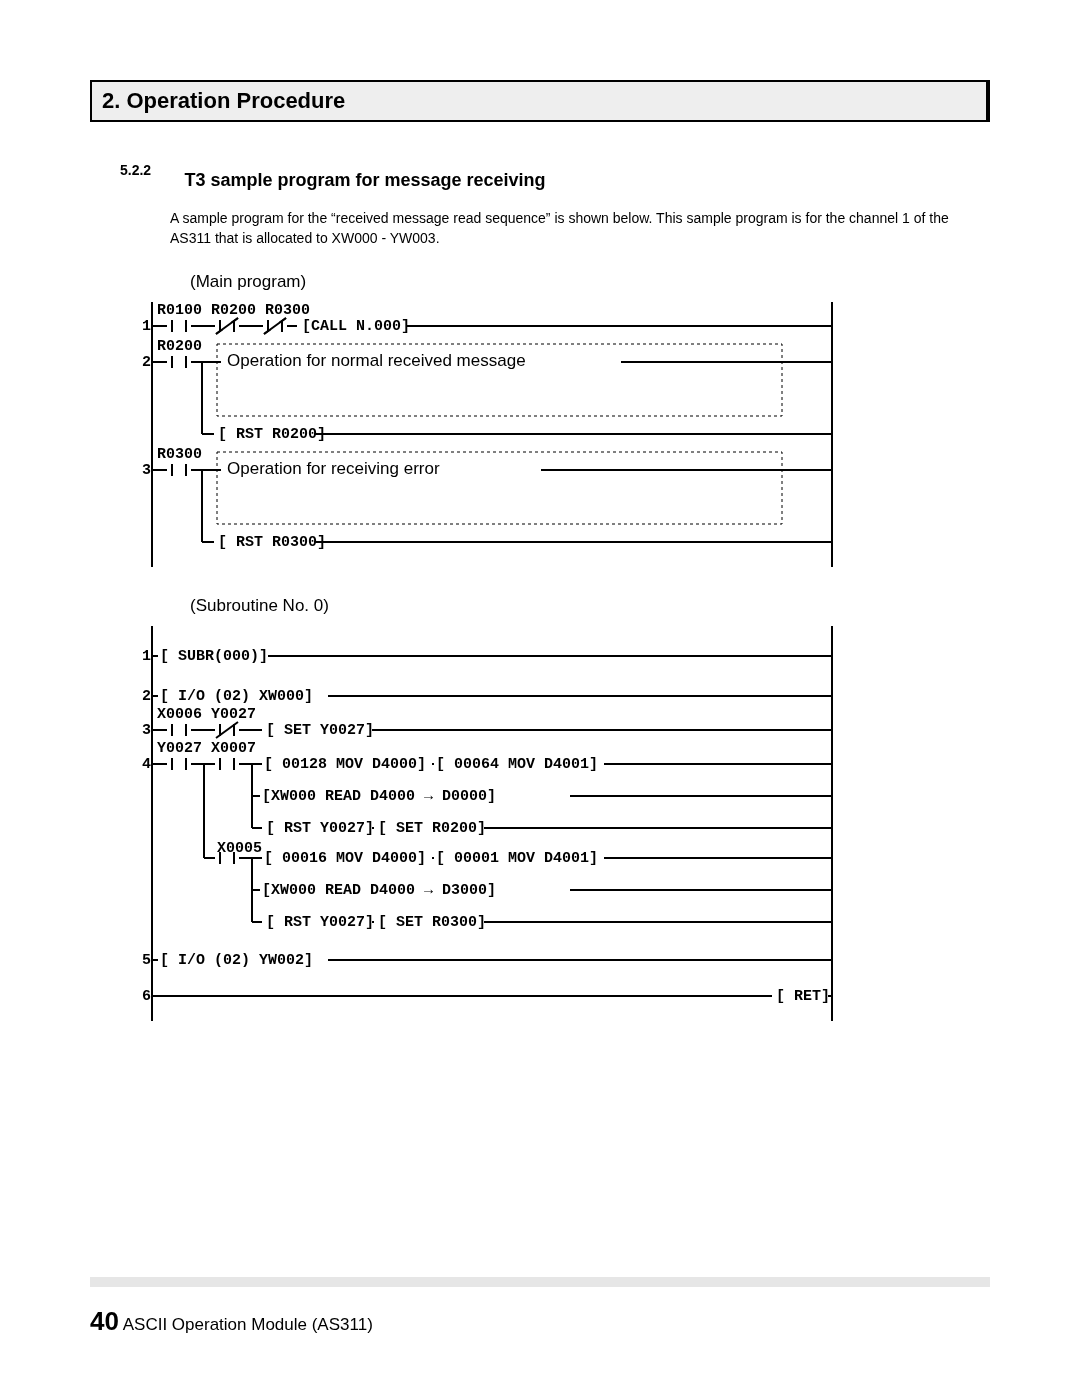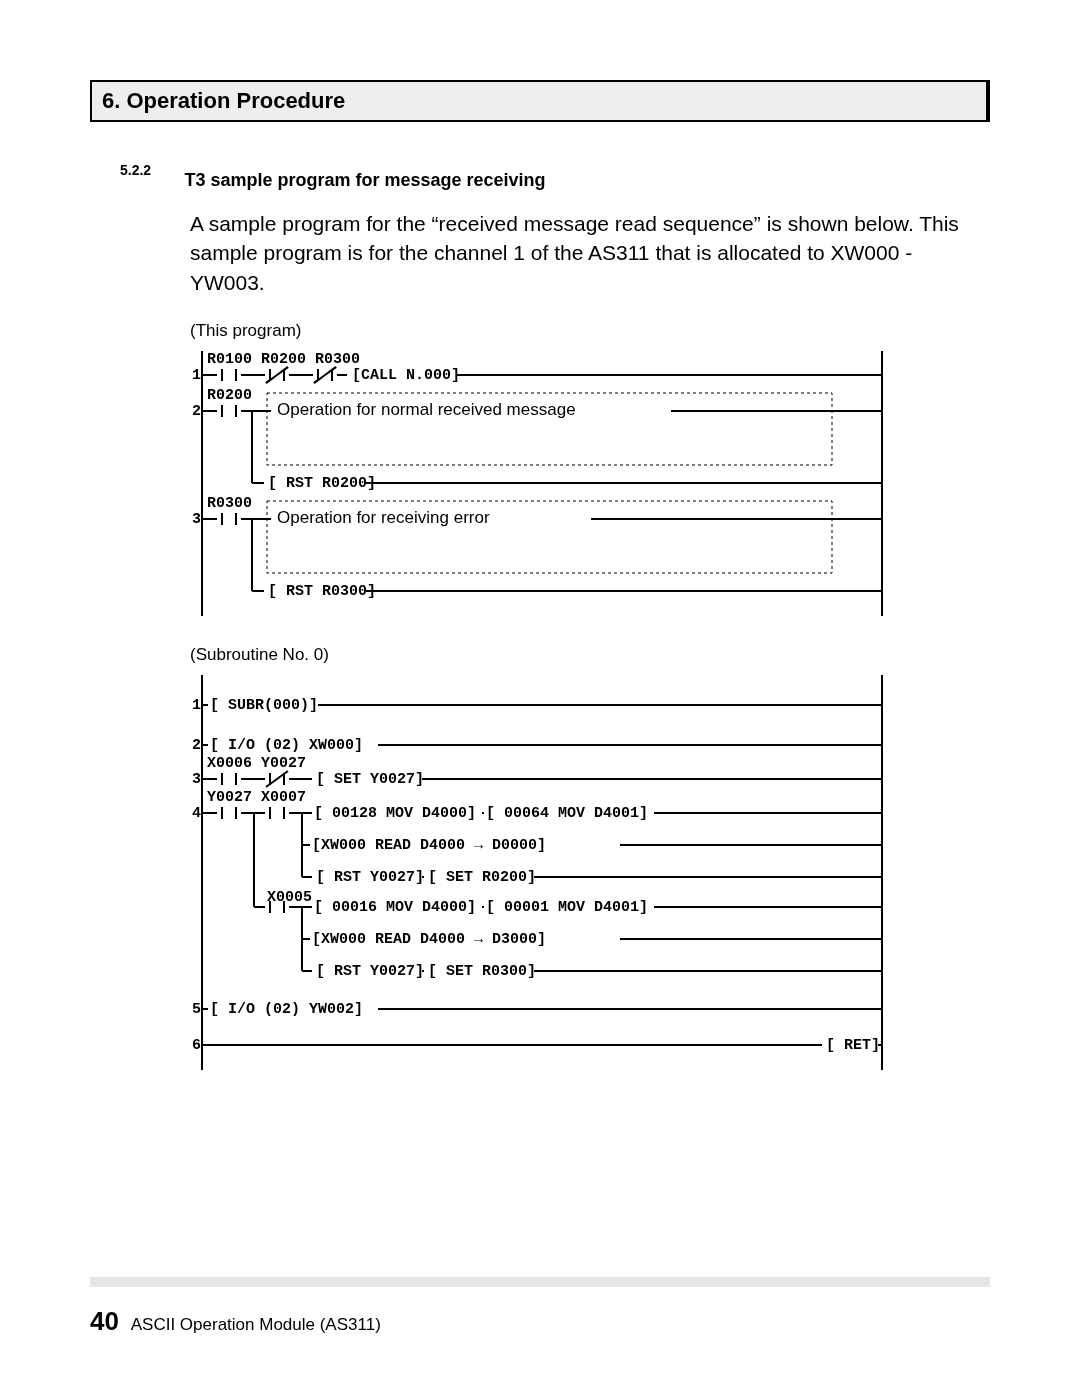--- a/index.html
+++ b/index.html
@@ -35,34 +35,34 @@
     font-weight: bold;
     vertical-align: top;
   }
   .subsection-title {
     display: inline-block;
     font-size: 18px;
     font-weight: bold;
     margin-top: 8px;
   }
   .body-text {
-    margin-left: 100px;
-    font-size: 21px;
+    margin-left: 80px;
+    font-size: 14px;
     line-height: 1.4;
     margin-top: 18px;
     margin-bottom: 16px;
   }
   .label-text {
     margin-left: 100px;
     font-size: 17px;
     margin-top: 24px;
     margin-bottom: 10px;
   }
   .ladder-container {
-    margin-left: 102px;
+    margin-left: 52px;
     position: relative;
     font-family: "Courier New", monospace;
     font-size: 15px;
     font-weight: bold;
     text-align: right;
   }
   .ladder-svg {
     display: block;
   }
   .footer-bar {
@@ -75,44 +75,43 @@
   }
   .footer {
     position: absolute;
     left: 90px;
     bottom: 60px;
     font-size: 17px;
   }
   .page-num {
     font-size: 26px;
     font-weight: bold;
-    margin-right: 8px;
   }
   .annot {
     font-family: Arial, Helvetica, sans-serif;
     font-weight: normal;
     font-size: 17px;
   }
   svg text { font-family: "Courier New", monospace; font-weight: bold; font-size: 15px; }
   svg text.annot { font-family: Arial, Helvetica, sans-serif; font-weight: normal; font-size: 17px; }
 </style>
 </head>
 <body>
 
 <div class="page">
-  <div class="section-heading">6. Operation Procedure</div>
+  <div class="section-heading">2. Operation Procedure</div>
 
   <div class="subsection">
     <span class="subsection-num">5.2.2</span>
     <span class="subsection-title">T3 sample program for message receiving</span>
   </div>
 
   <div class="body-text">A sample program for the “received message read sequence” is shown below. This sample program is for the channel 1 of the AS311 that is allocated to XW000 - YW003.</div>
 
-  <div class="label-text">(This program)</div>
+  <div class="label-text">(Main program)</div>
 
   <div class="ladder-container">
     <svg class="ladder-svg" width="700" height="270" viewBox="0 0 700 270">
 
       <line x1="10" y1="0" x2="10" y2="265" stroke="#000" stroke-width="2"></line>
       <line x1="690" y1="0" x2="690" y2="265" stroke="#000" stroke-width="2"></line>
 
       <text x="15" y="12">R0100 R0200 R0300</text>
       <text x="0" y="28">1</text>
       <line x1="10" y1="24" x2="690" y2="24" stroke="#000" stroke-width="2"></line>

